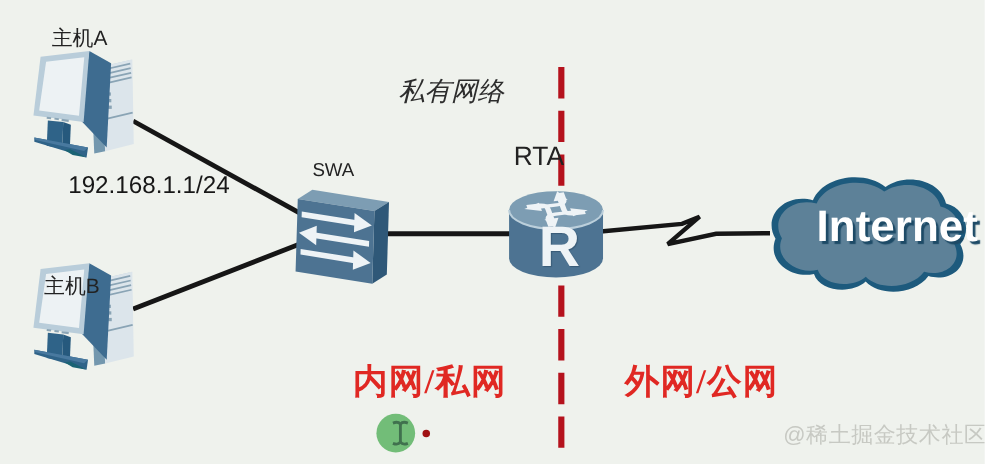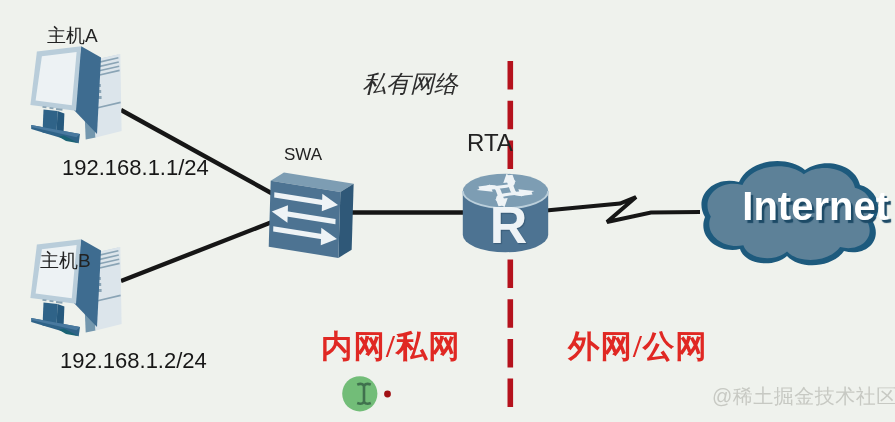--- a/index.html
+++ b/index.html
@@ -146,21 +146,20 @@
         <path d="M357.2,403 Q361.8,404.8 364,402 Q366.2,404.8 370.8,403"></path>
       </g>
       <circle class="cursor-dot" cx="387.5" cy="394" r="3.4"></circle>
     </g>
   </svg>
 
   <div class="txt dev-label" style="left:47px;top:26px;">主机A</div>
   <div class="txt ip-label" style="left:26px;top:157px;">192.168.1.1/24</div>
 
   <div class="txt dev-label" style="left:40px;top:213px;margin-top:38px;">主机B</div>
-  <div class="txt ip-label" style="left:24px;top:350px;">192.168.1.2/24</div>
 
   <div class="txt dev-label" style="left:284px;top:146px;font-size:17px;">SWA</div>
   <div class="txt dev-label" style="left:467px;top:131px;font-size:24px;">RTA</div>
 
   <div class="txt zone-label" style="left:362px;top:72px;font-style:italic;">私有网络</div>
 
 
   <div class="txt internet-label" style="left:703px;top:186px;width:160px;text-align:right;padding-left:26px;">Internet</div>
 
   <div class="txt router-letter" style="left:466px;top:199px;width:85px;text-align:center;">R</div>

